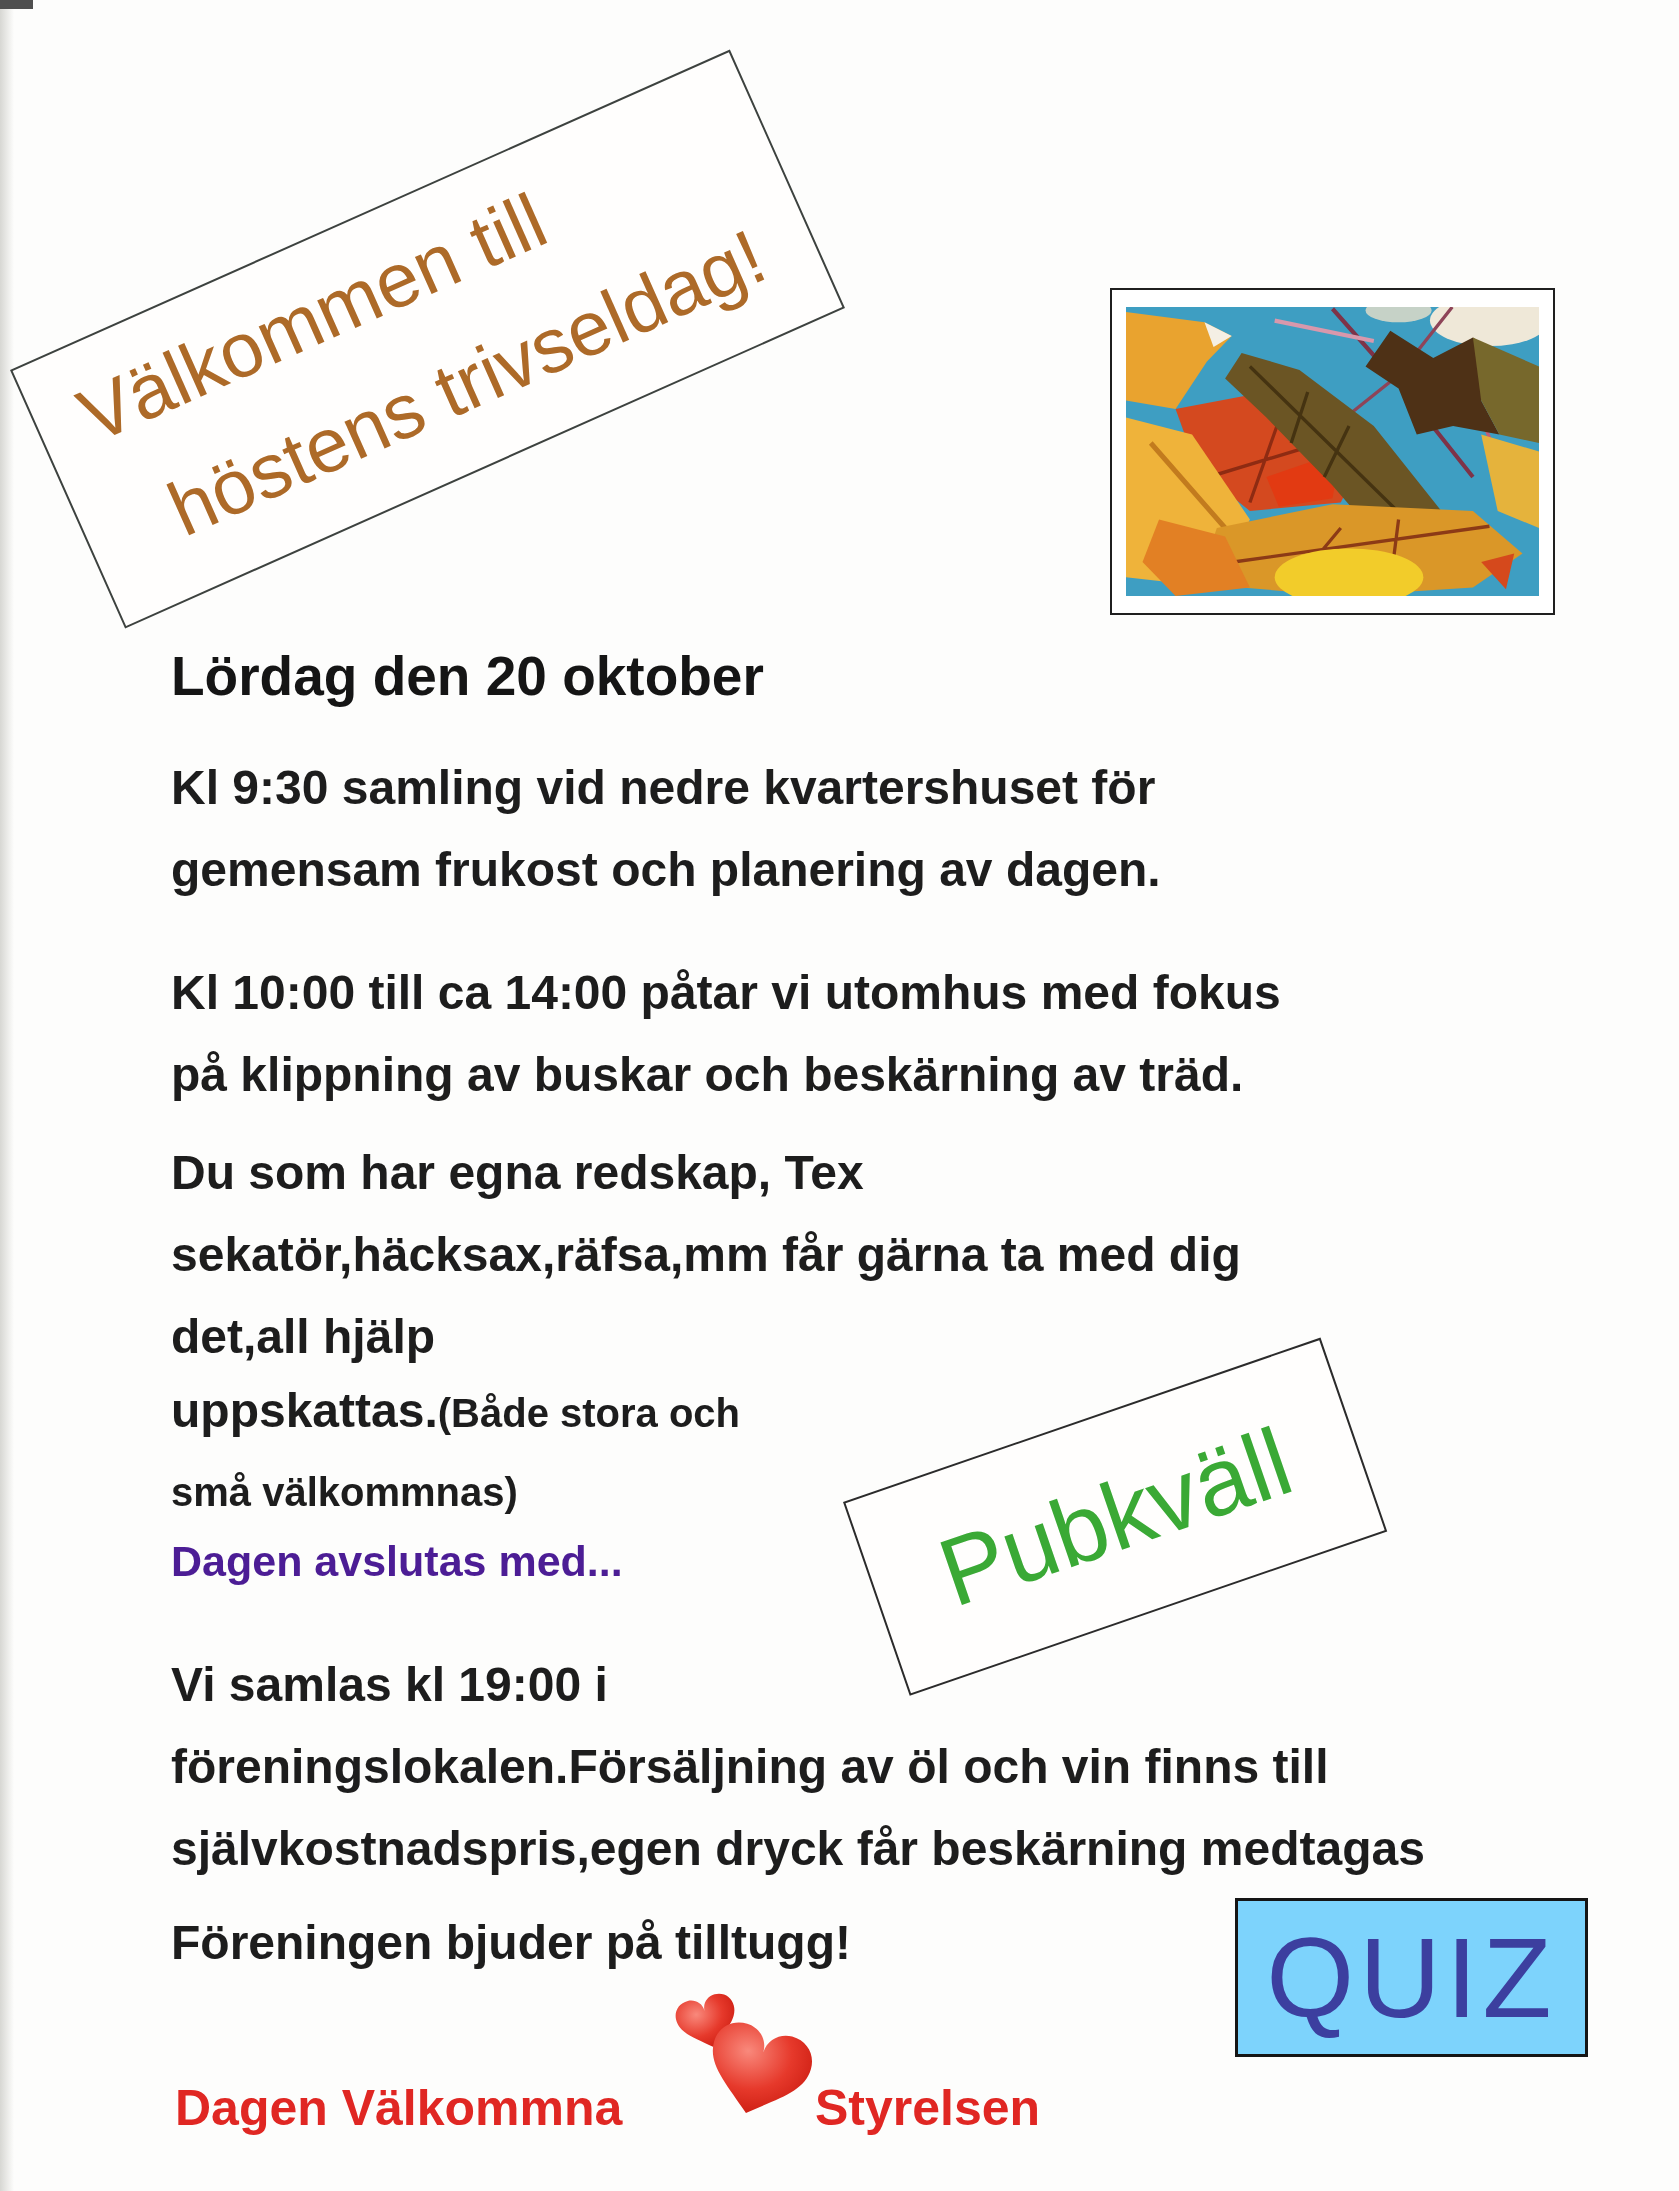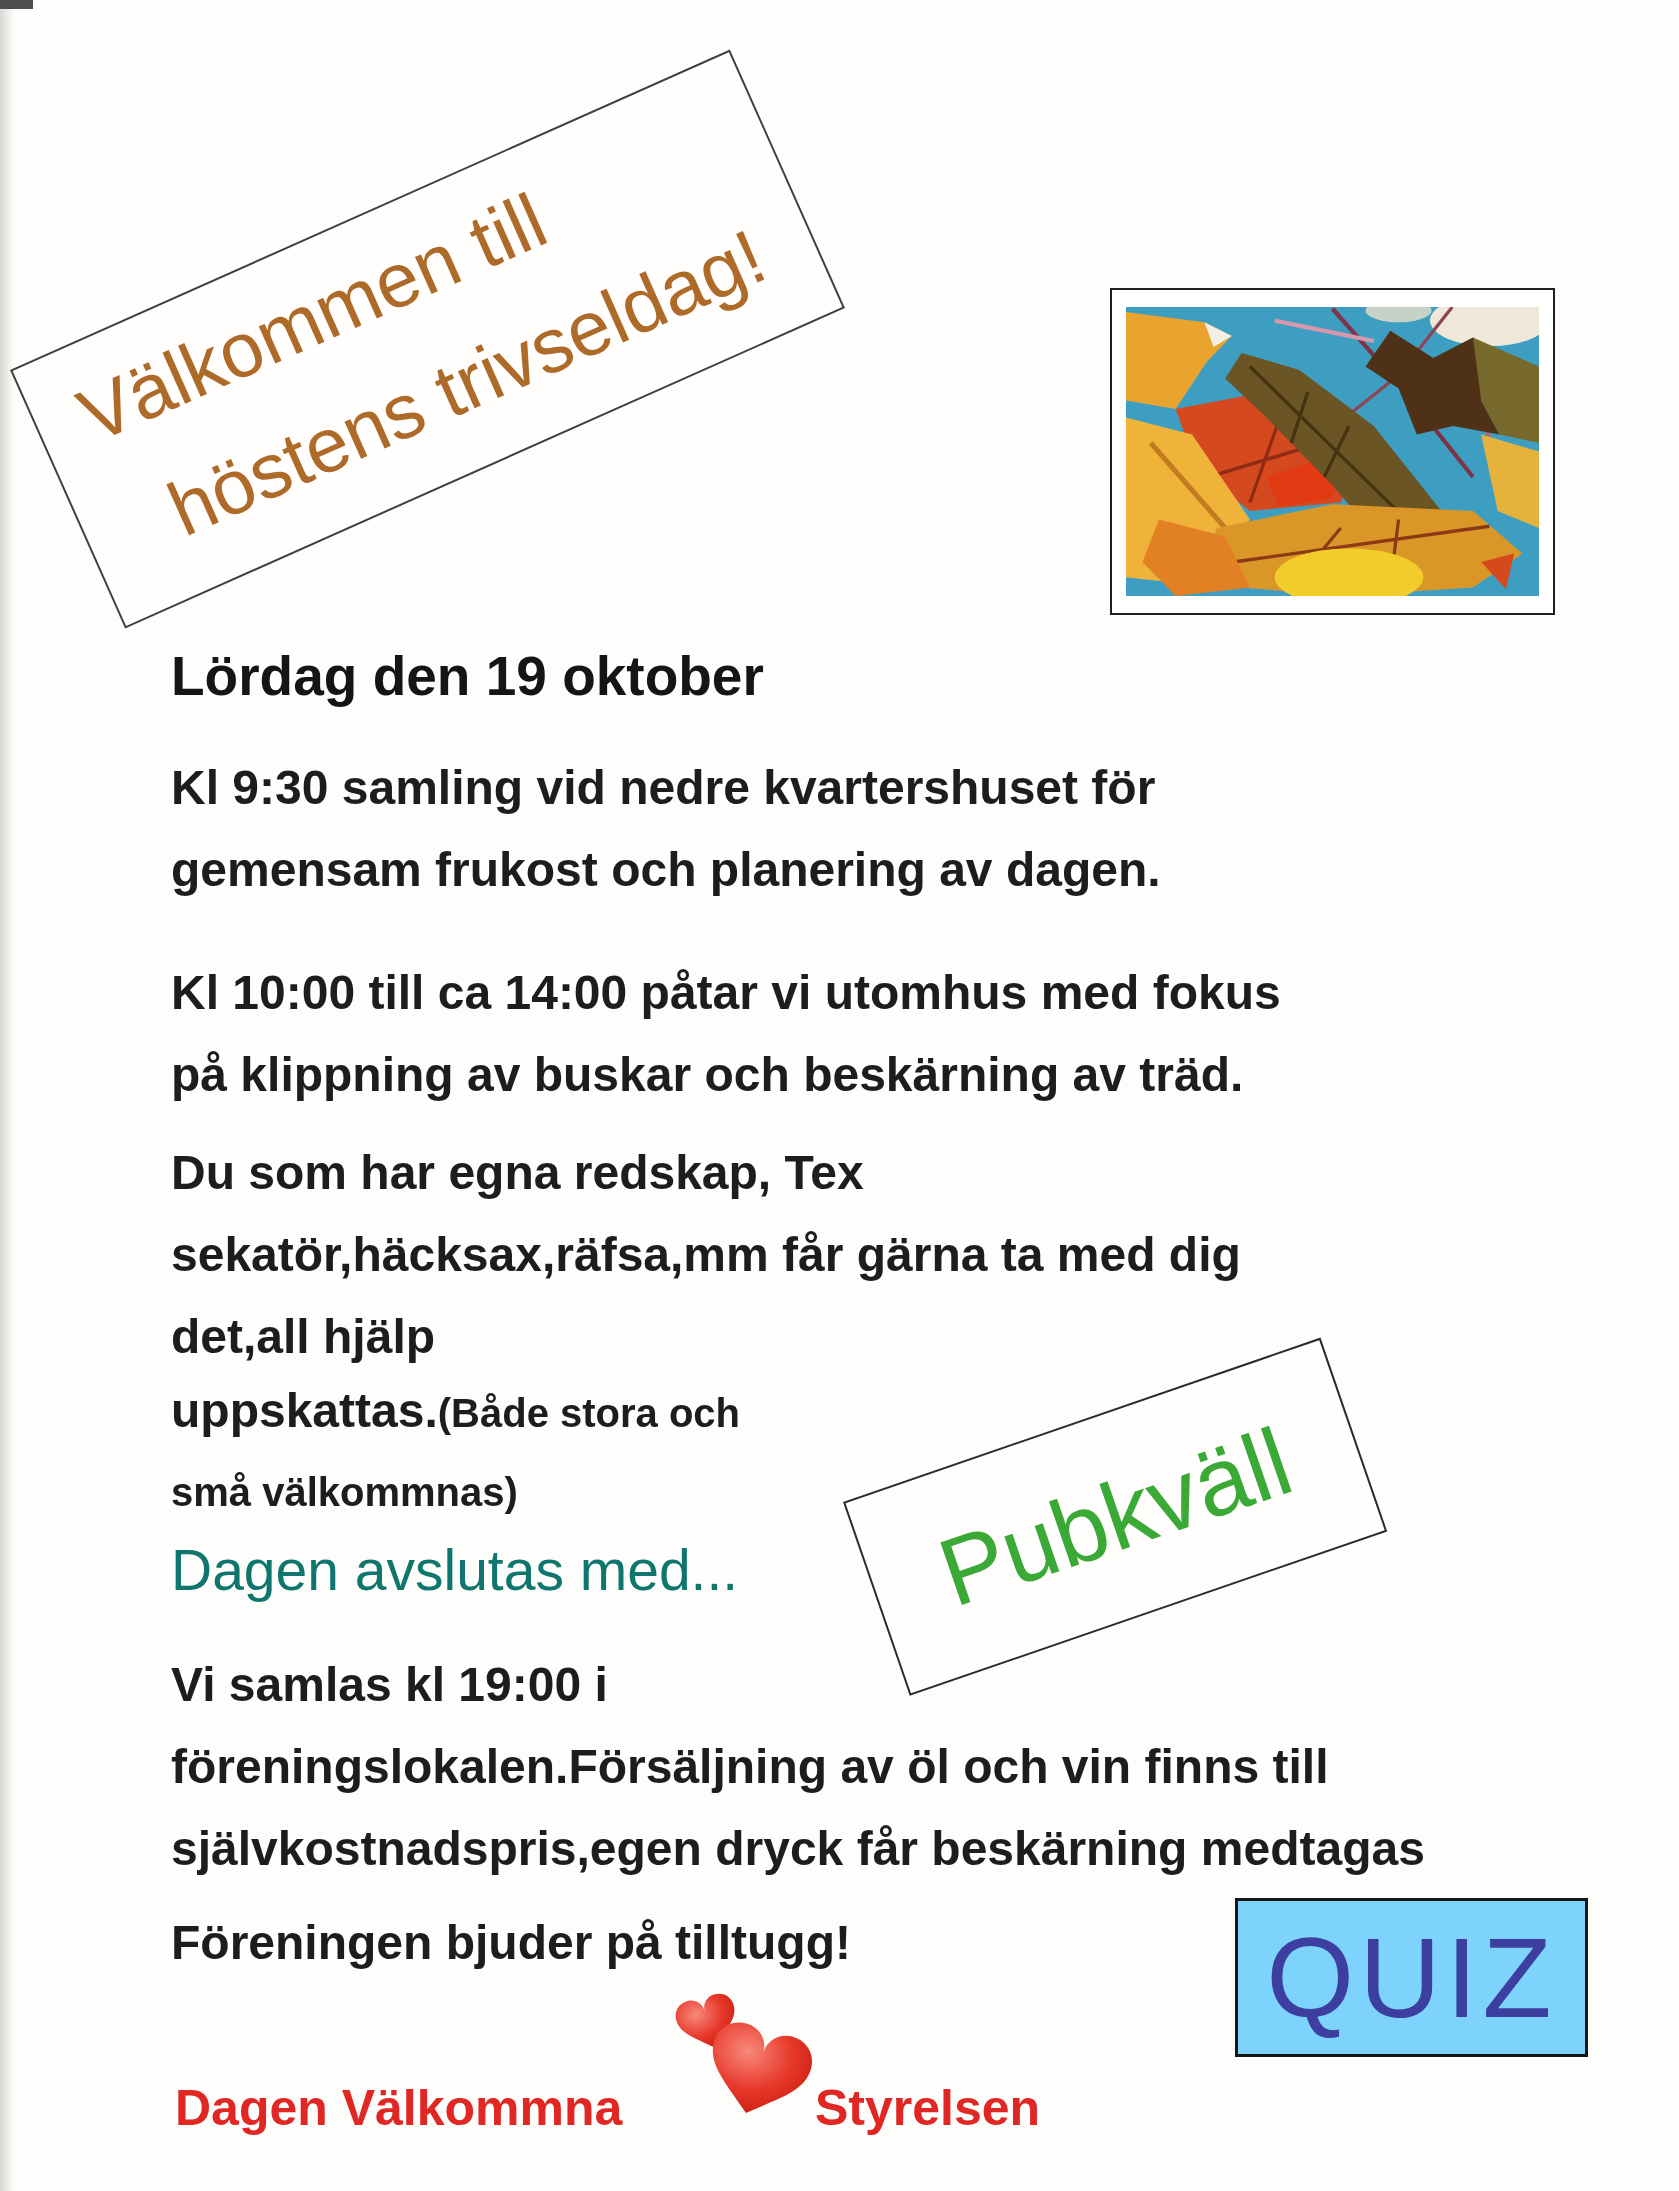--- a/index.html
+++ b/index.html
@@ -30,21 +30,21 @@
     border:2.6px solid #1f1f1f; background:#ffffff; box-sizing:border-box;
     display:flex; align-items:center; justify-content:center;
   }
   .photo-frame svg{width:413px; height:289px; display:block;}
 
   
   .abs{position:absolute; left:171px; white-space:nowrap;font-weight:bold;}
   .h1{font-size:55px; font-weight:bold; color:#151515;}
   .line{font-size:48px; line-height:82px; color:#1d1d1d;}
   .small{font-size:40px;}
-  .subhead{font-size:57px; font-weight:normal; color:#0f766e;}
+  .subhead{font-size:43px; font-weight:bold; color:#4c1d95;}
 
   
   .pub-box{
     position:absolute; left:843px; top:1502px; width:505px; height:205px;
     border:2.6px solid #2b2b2b; background:#fffefd;
     transform:rotate(-19deg); transform-origin:top left;
     display:flex; align-items:center; justify-content:center; box-sizing:border-box;
   }
   .pub-box .pub-label{font-size:96px; color:#3aa935; white-space:nowrap;}
 
@@ -96,21 +96,21 @@
       <path d="M420,36 L500,70 L500,160 L452,150 L430,110 Z" fill="#77682C"></path>
       <path d="M430,150 L500,170 L500,260 L450,240 Z" fill="#E5B33C"></path>
       <path d="M110,260 L250,232 L420,240 L480,290 L420,330 L260,340 L140,330 L96,300 Z" fill="#DA9728"></path>
       <path d="M130,300 L440,258 M200,330 L260,260 M320,326 L330,250" stroke="#8C3A16" stroke-width="4" fill="none"></path>
       <ellipse cx="270" cy="318" rx="90" ry="34" fill="#F2CC2A"></ellipse>
       <path d="M40,250 L120,270 L150,330 L60,340 L20,300 Z" fill="#E28024"></path>
       <path d="M430,300 L470,290 L460,332 Z" fill="#D5491C"></path>
     </svg>
   </div>
 
-  <div class="abs h1" style="top:644px">Lördag den 19 oktober</div>
+  <div class="abs h1" style="top:644px">Lördag den 20 oktober</div>
 
   <div class="abs" style="top:747px">
     <div class="line">Kl 9:30 samling vid nedre kvartershuset för</div>
     <div class="line">gemensam frukost och planering av dagen.</div>
   </div>
 
   <div class="abs" style="top:952px">
     <div class="line">Kl 10:00 till ca 14:00 påtar vi utomhus med fokus</div>
     <div class="line">på klippning av buskar och beskärning av träd.</div>
   </div>

